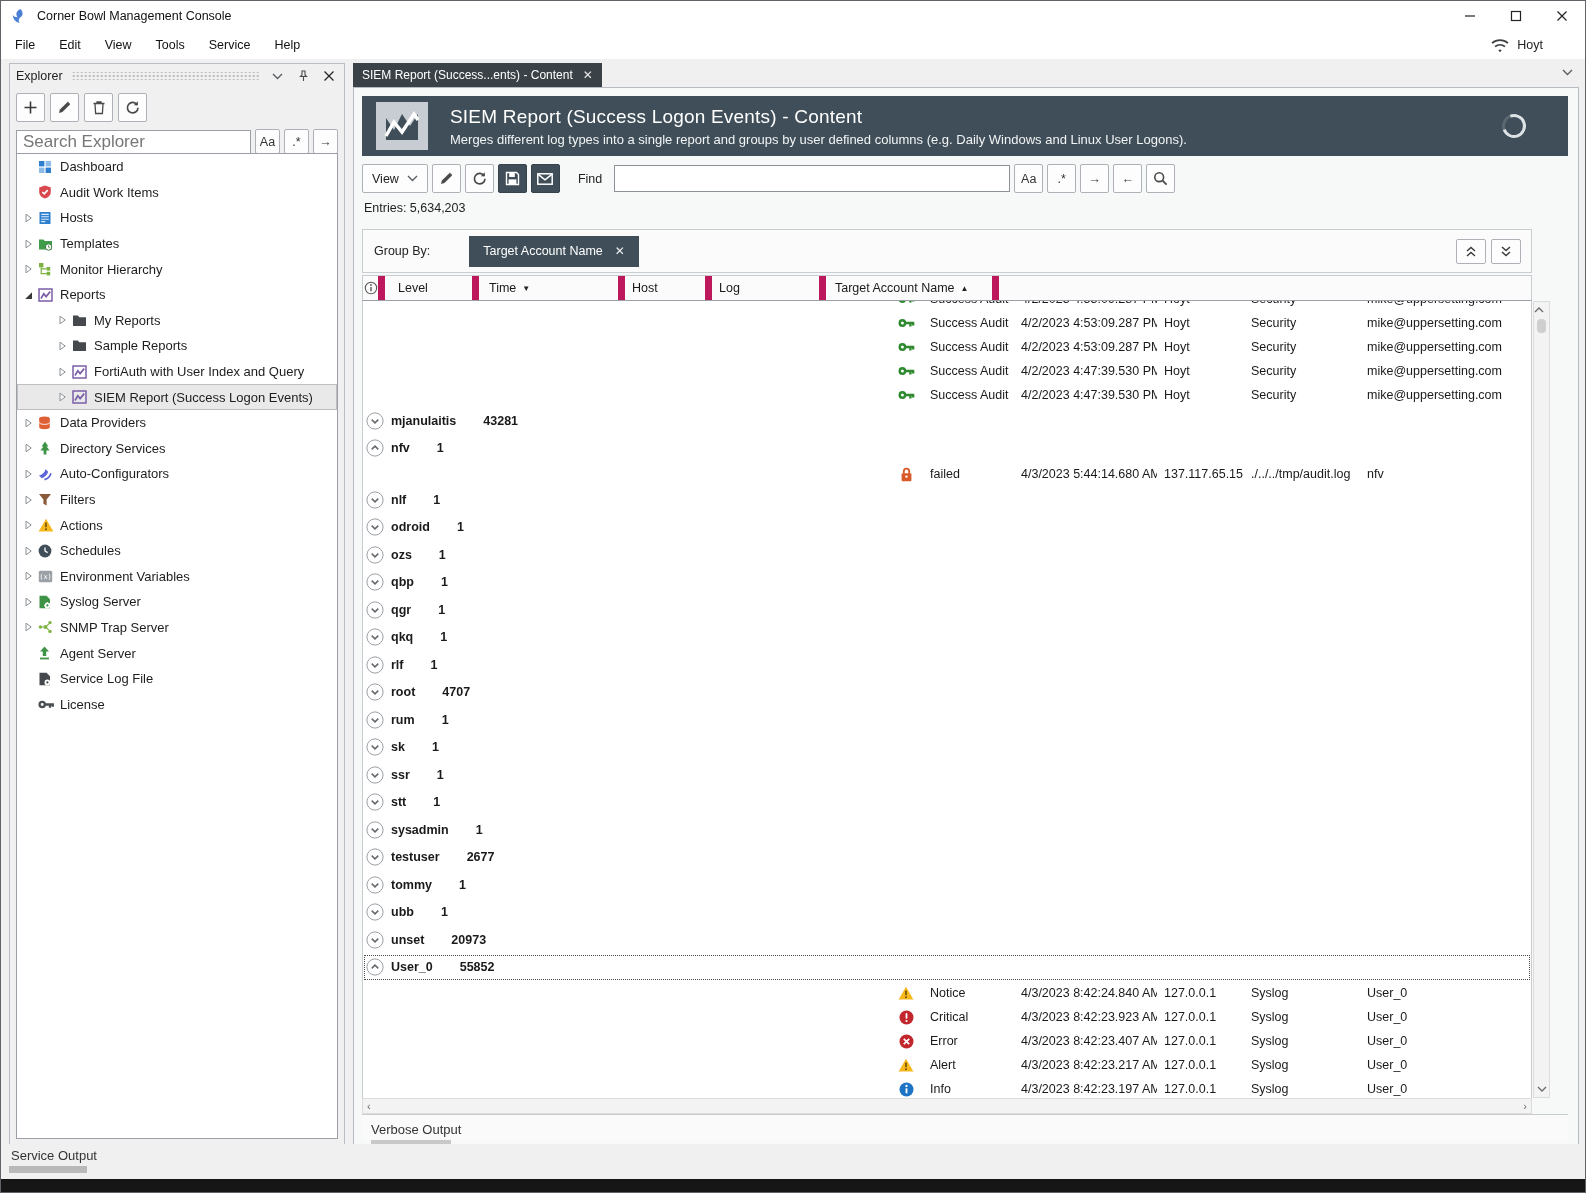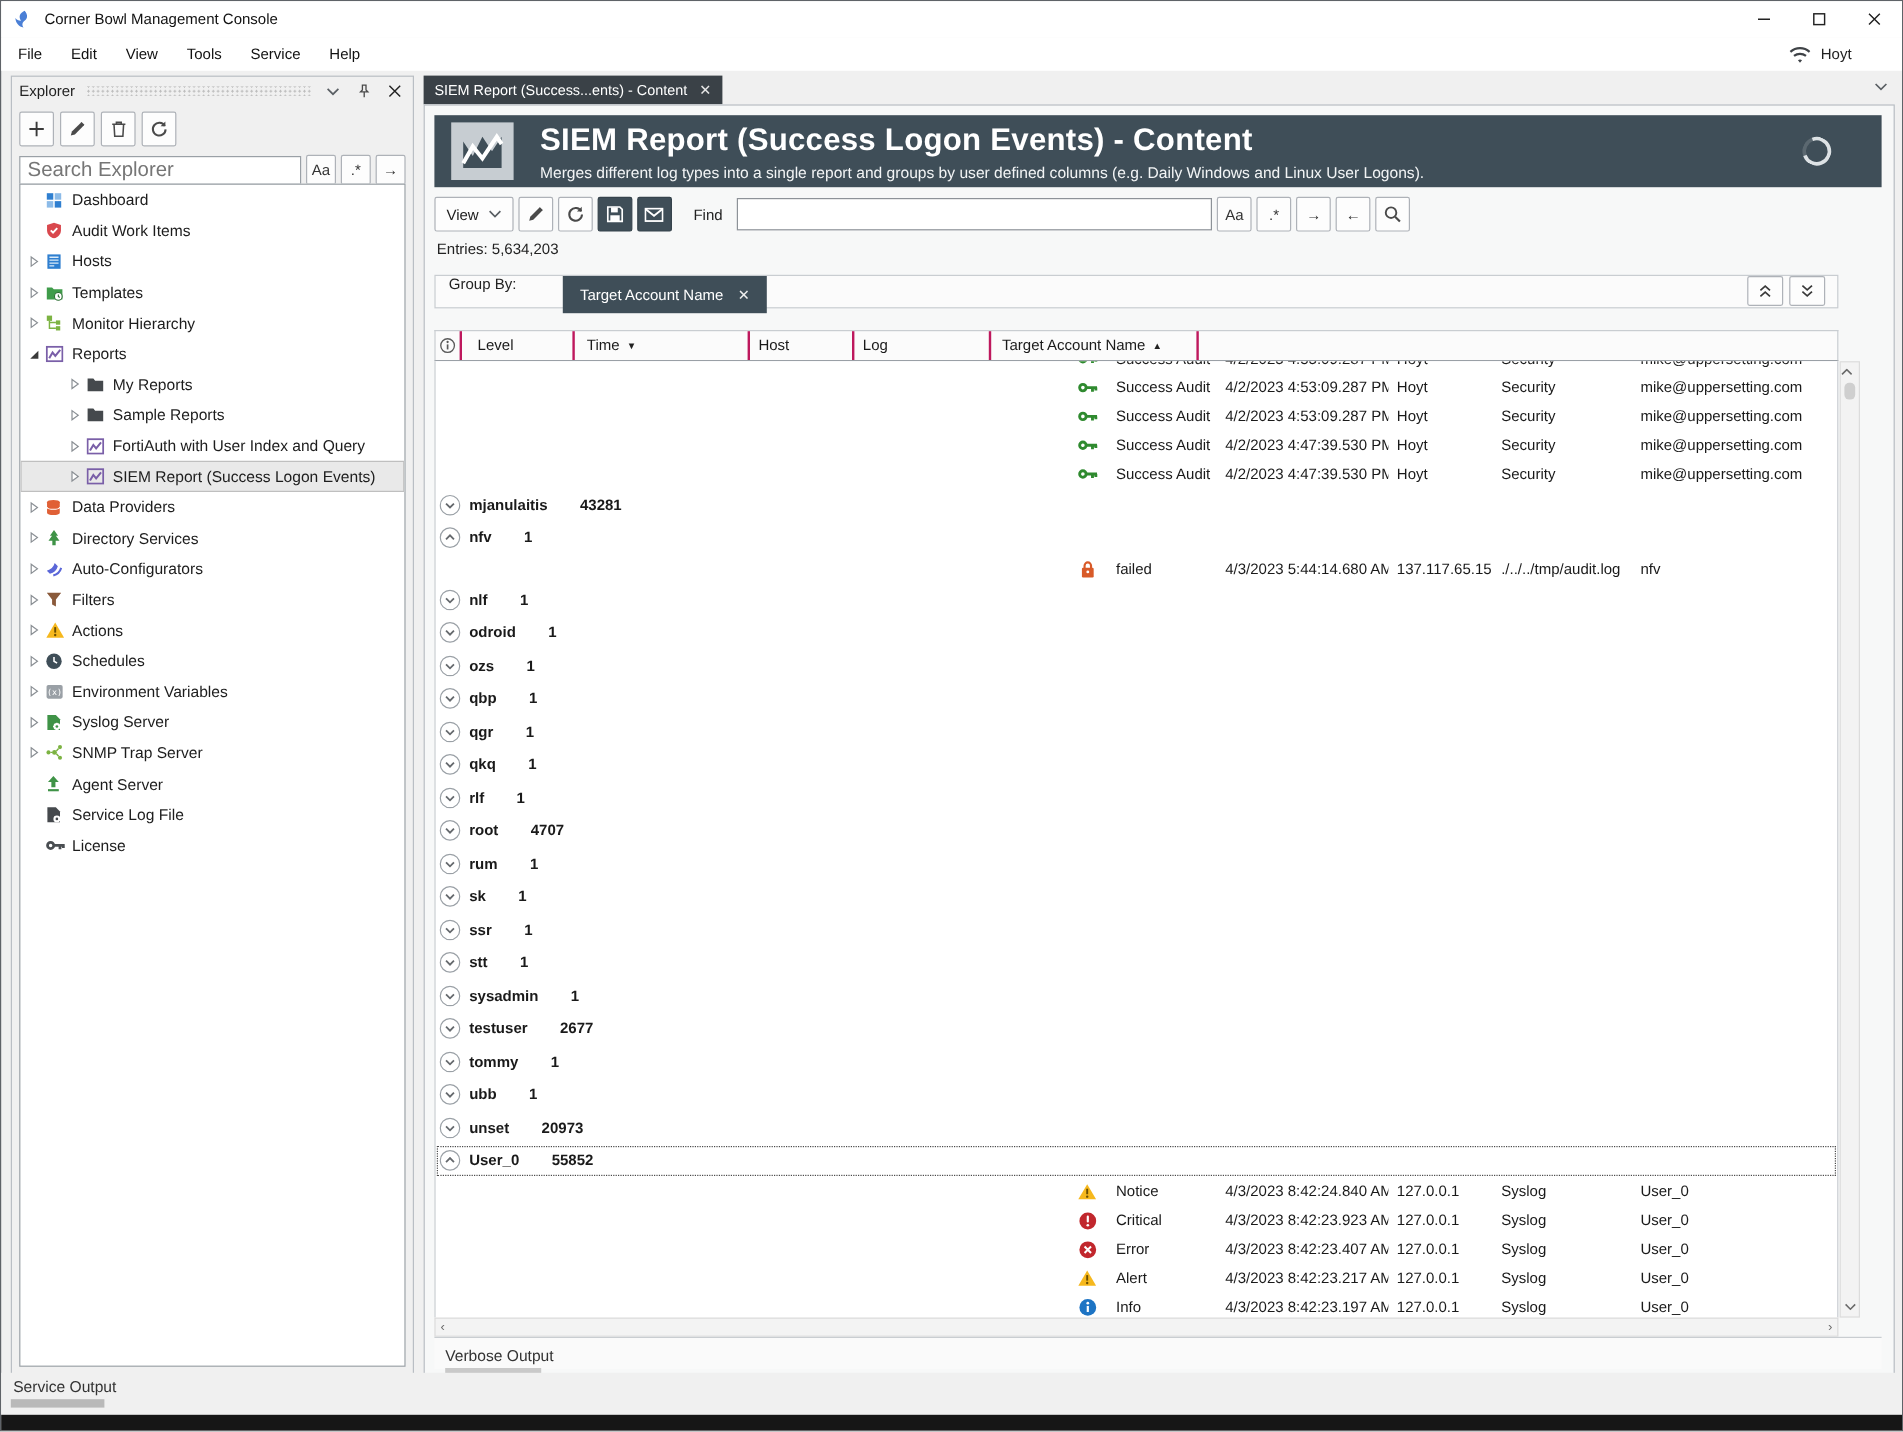--- a/index.html
+++ b/index.html
@@ -41,41 +41,41 @@
   .content { position:absolute; left:352px; top:62px; width:1226px; height:1083px; }
   .tabstrip { height:24px; position:relative; }
   .tab { position:absolute; left:0; top:0; height:24px; background:#3a4147; color:#fff; display:flex; align-items:center; padding:0 9px; gap:10px; font-size:12px; }
   .tab-close { color:#e8e8e8; font-size:12px; }
   .tabstrip-chevron { position:absolute; right:6px; top:6px; color:#6a6f74; }
   .panel { position:absolute; left:0; right:0; top:24px; bottom:0; background:#f7f8f8; border:1px solid #b7bcc2; }
 
   .banner { position:absolute; left:8px; right:10px; top:8px; height:60px; background:#3f4e58; display:flex; align-items:center; }
   .banner-icon { width:52px; height:48px; margin-left:14px; background:#c7cdd2; display:flex; align-items:center; justify-content:center; }
   .banner-text { margin-left:22px; color:#fff; }
-  .banner-title { font-size:26px; font-weight:bold; letter-spacing:.2px; }
+  .banner-title { font-size:19px; font-weight:normal; letter-spacing:.2px; }
   .banner-sub { font-size:13px; margin-top:4px; color:#f2f4f5; }
   .spinner { position:absolute; right:42px; top:18px; width:24px; height:24px; border-radius:50%; border:3px solid #dde2e5; border-left-color:rgba(255,255,255,.15); transform:rotate(25deg); }
 
   .rtoolbar { position:absolute; left:8px; top:76px; height:29px; display:flex; gap:4px; align-items:center; }
   .view-btn { height:29px; background:#fdfdfd; border:1px solid #aeb2b8; border-radius:2px; display:flex; align-items:center; gap:8px; padding:0 9px; color:#222; }
   .dark-btn { background:#3f4e58; border-color:#36434c; }
   .find-label { margin:0 8px 0 14px; color:#222; }
   .find-input { width:396px; height:27px; border:1px solid #8d9298; background:#fff; }
   .entries { position:absolute; left:10px; top:113px; color:#222; }
 
-  .groupbar { position:absolute; left:8px; right:46px; top:141px; height:28px; background:#fbfbfb; border:1px solid #c9cdd1; display:flex; }
+  .groupbar { position:absolute; left:8px; right:46px; top:141px; height:44px; background:#fbfbfb; border:1px solid #c9cdd1; display:flex; align-items:center; }
   .groupbar-label { margin-left:11px; color:#222; }
   .chip { margin-left:39px; height:31px; background:#3f4e58; color:#fff; display:flex; align-items:center; padding:0 14px; gap:12px; }
   .chip-x { color:#f0f0f0; font-size:12px; }
   .groupbar-right { margin-left:auto; display:flex; gap:5px; margin-right:10px; }
   .gb-btn { width:30px; height:25px; background:#fdfdfd; border:1px solid #aeb2b8; border-radius:2px; display:flex; align-items:center; justify-content:center; }
 
   
   .thead { position:absolute; left:8px; right:46px; top:187px; height:26px; background:#fbfbfb; border:1px solid #c9cdd1; border-bottom:1px solid #9aa0a6; display:flex; align-items:center; }
-  .th { height:100%; display:flex; align-items:center; border-right:2px solid #be185d; color:#1a1a1a; }
+  .th { height:100%; display:flex; align-items:center; border-right:7px solid #be185d; color:#1a1a1a; }
   .sort-glyph { font-size:8px; margin-left:6px; color:#222; }
   .c-info { width:22px; justify-content:center; flex:0 0 22px; }
   .c-level { width:94px; flex:0 0 94px; padding-left:13px; }
   .c-time  { width:146px; flex:0 0 146px; padding-left:10px; }
   .c-host  { width:87px; flex:0 0 87px; padding-left:7px; }
   .c-log   { width:114px; flex:0 0 114px; padding-left:7px; }
   .c-target{ width:173px; flex:0 0 173px; padding-left:9px; }
   .c-fill  { flex:1; border-right:none; }
 
   .tbody { position:absolute; left:8px; right:46px; top:213px; height:797px; background:#fff; border-left:1px solid #c9cdd1; border-right:1px solid #c9cdd1; overflow:hidden; }

